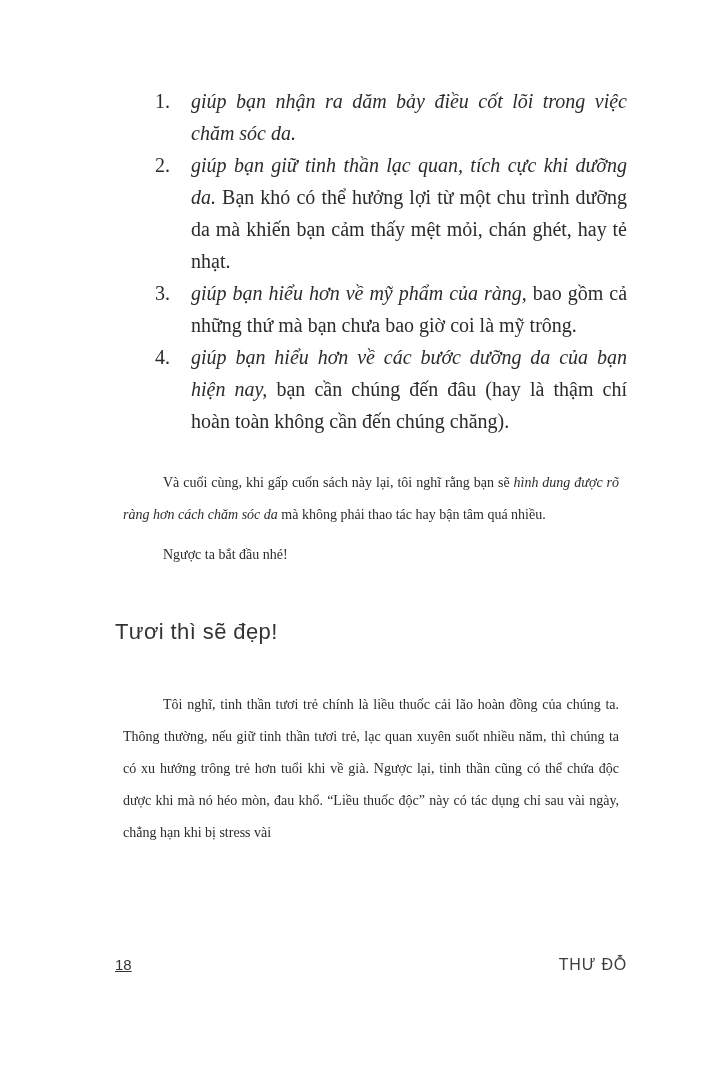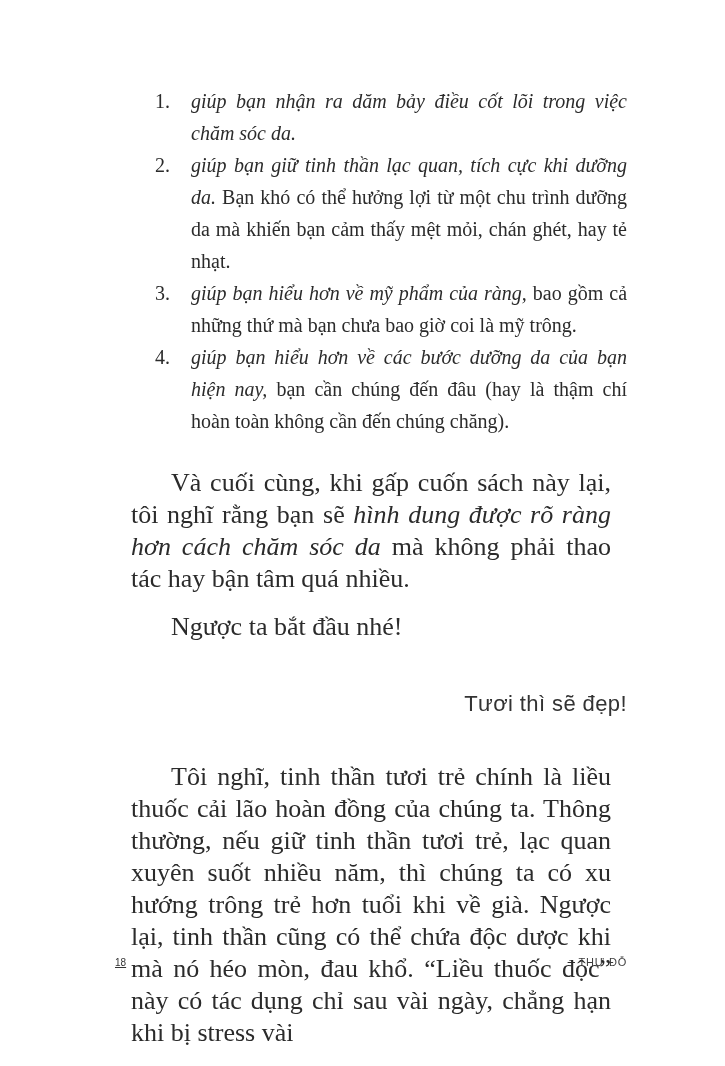--- a/index.html
+++ b/index.html
@@ -32,55 +32,55 @@
   }
   .num {
     flex: 0 0 36px;
     width: 36px;
   }
   .item-body {
     flex: 1;
     text-align: justify;
   }
   .para {
-    margin: 16px;
-    font-size: 26px;
+    margin: 8px;
+    font-size: 14px;
     line-height: 32px;
     text-align: justify;
     text-indent: 40px;
   }
   .closing {
     margin-top: 30px;
   }
   .section-heading {
     margin: 48px 0 44px 0;
-    text-align: right;
+    text-align: left;
     font-family: "Liberation Sans", sans-serif;
     font-weight: 500;
     font-size: 22px;
     letter-spacing: 0.4px;
     color: #333333;
   }
   .page-footer {
     position: absolute;
     left: 115px;
     right: 98px;
     top: 956px;
     display: flex;
     justify-content: space-between;
     align-items: baseline;
     font-family: "Liberation Sans", sans-serif;
   }
   .page-number {
-    font-size: 10px;
+    font-size: 15px;
     color: #333333;
     text-decoration: underline;
   }
   .author {
-    font-size: 11px;
+    font-size: 16px;
     font-weight: 500;
     letter-spacing: 0.8px;
     color: #3d3d3d;
   }
   em { }
 </style>
 </head>
 <body>
 
 <div class="page">

